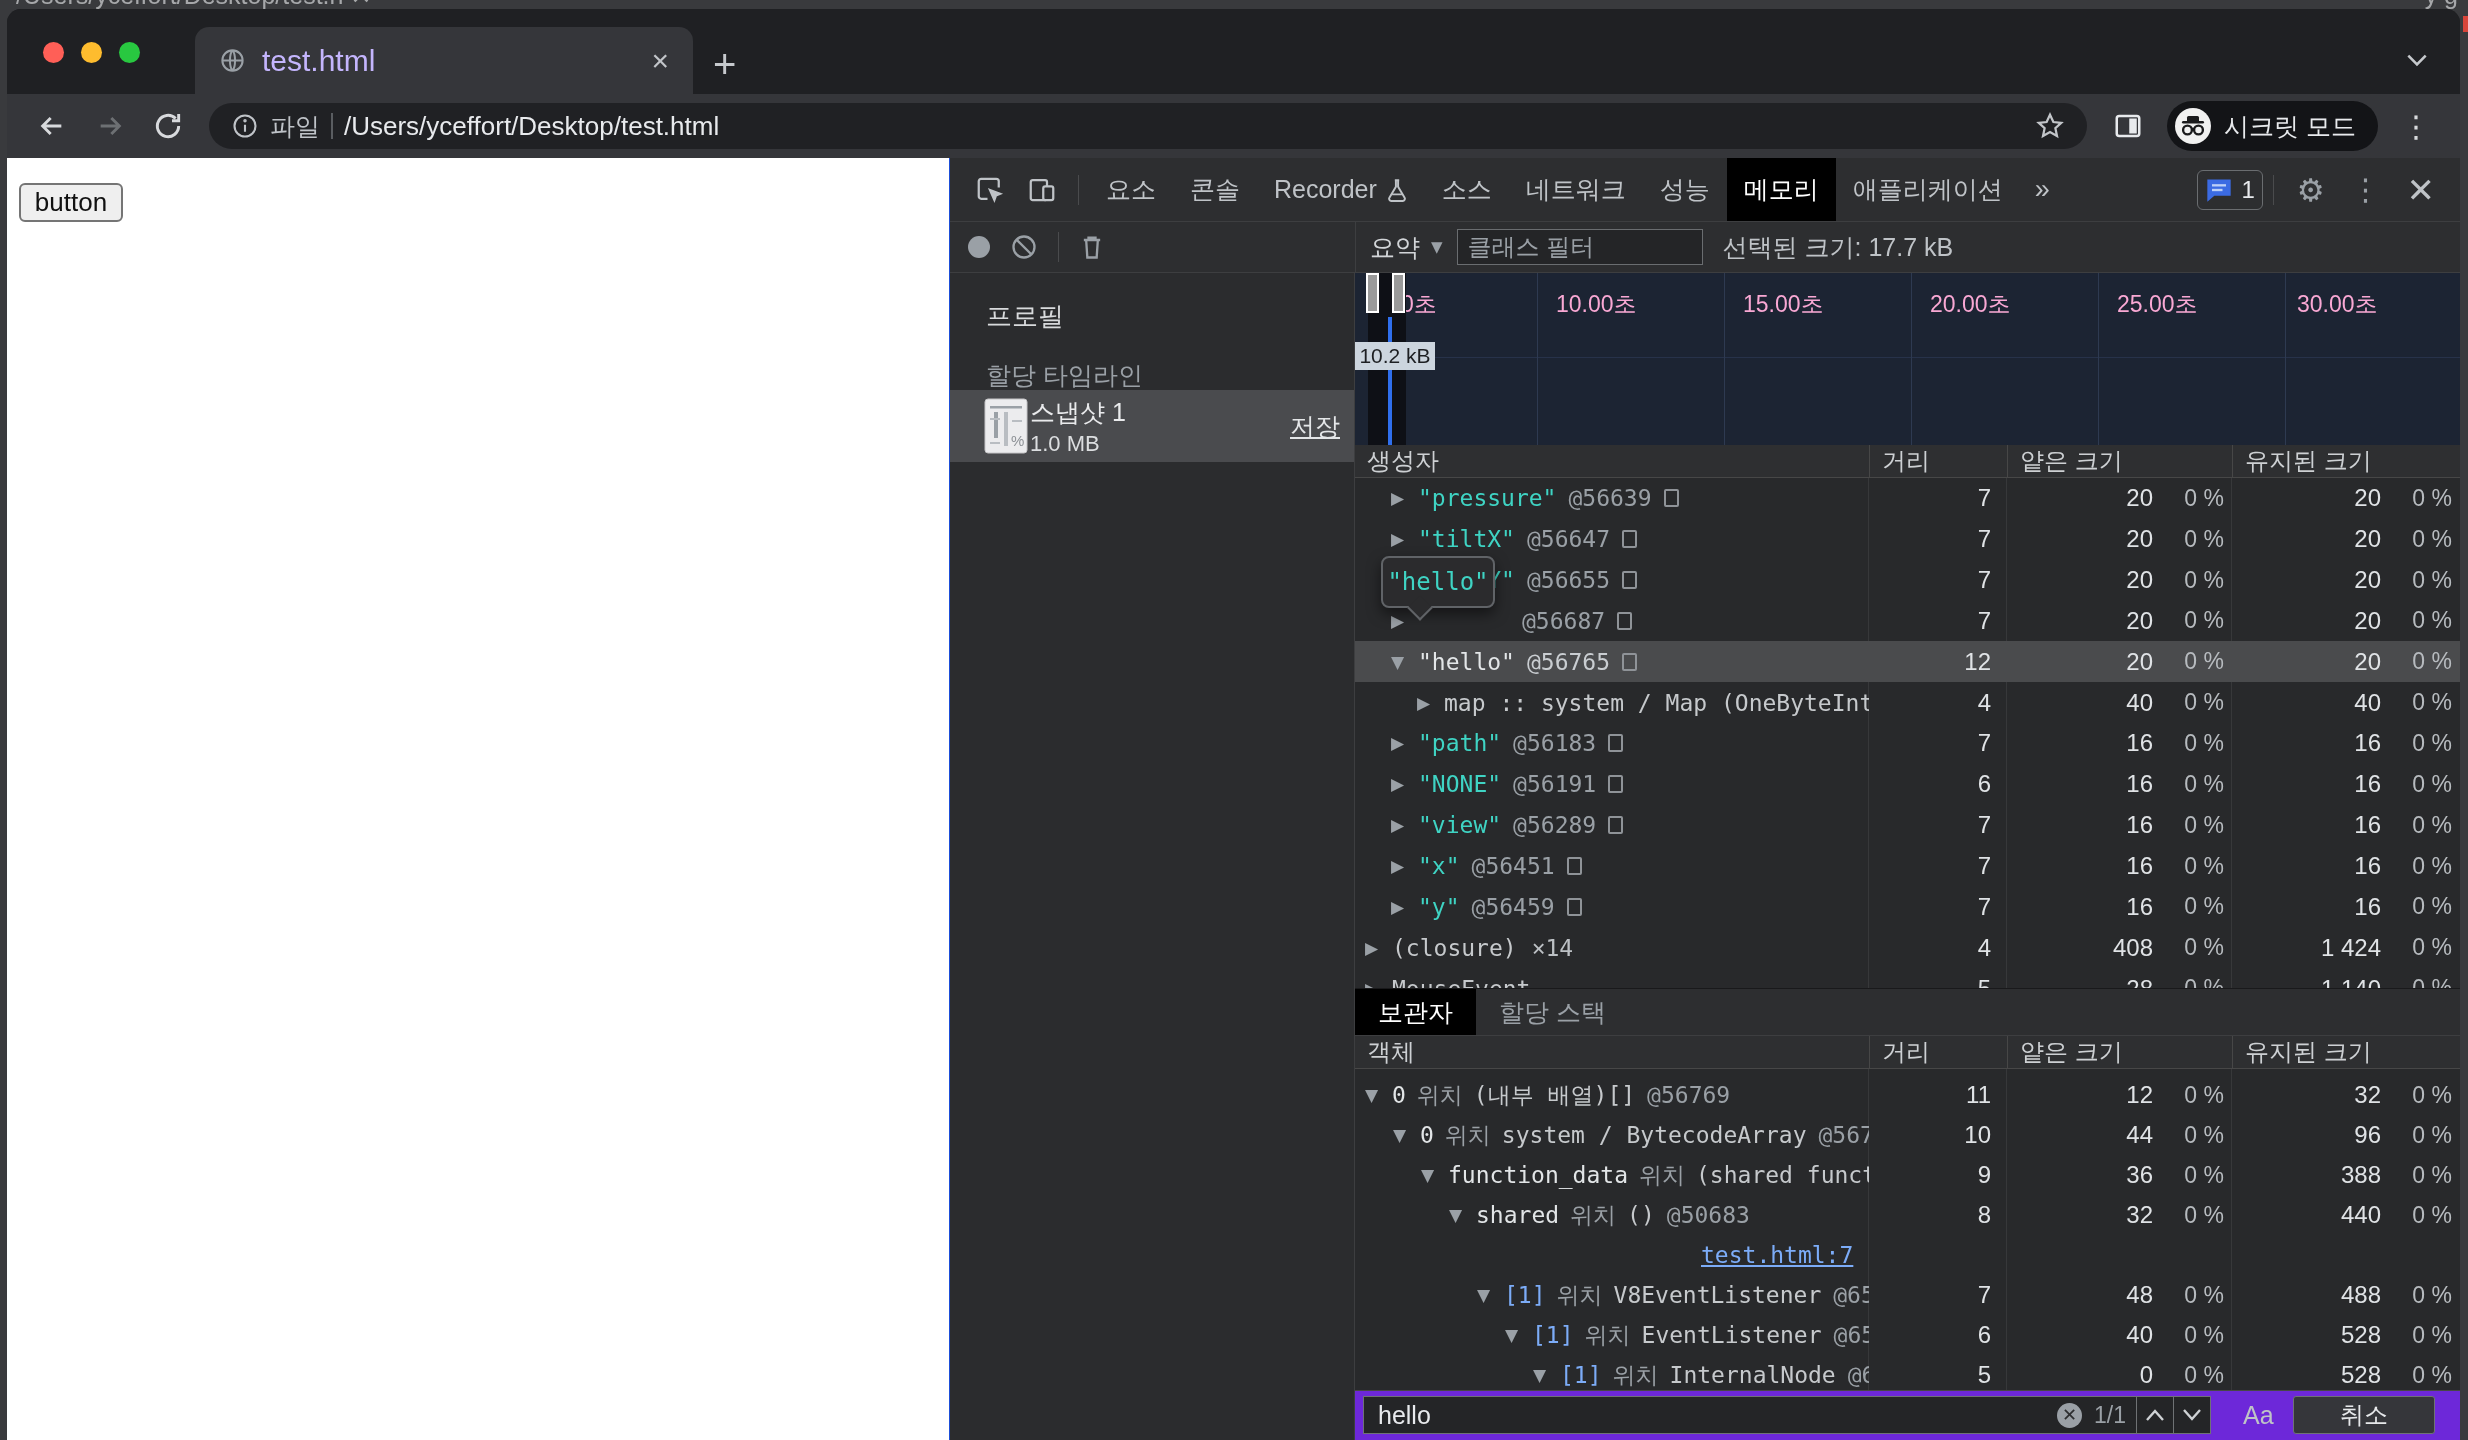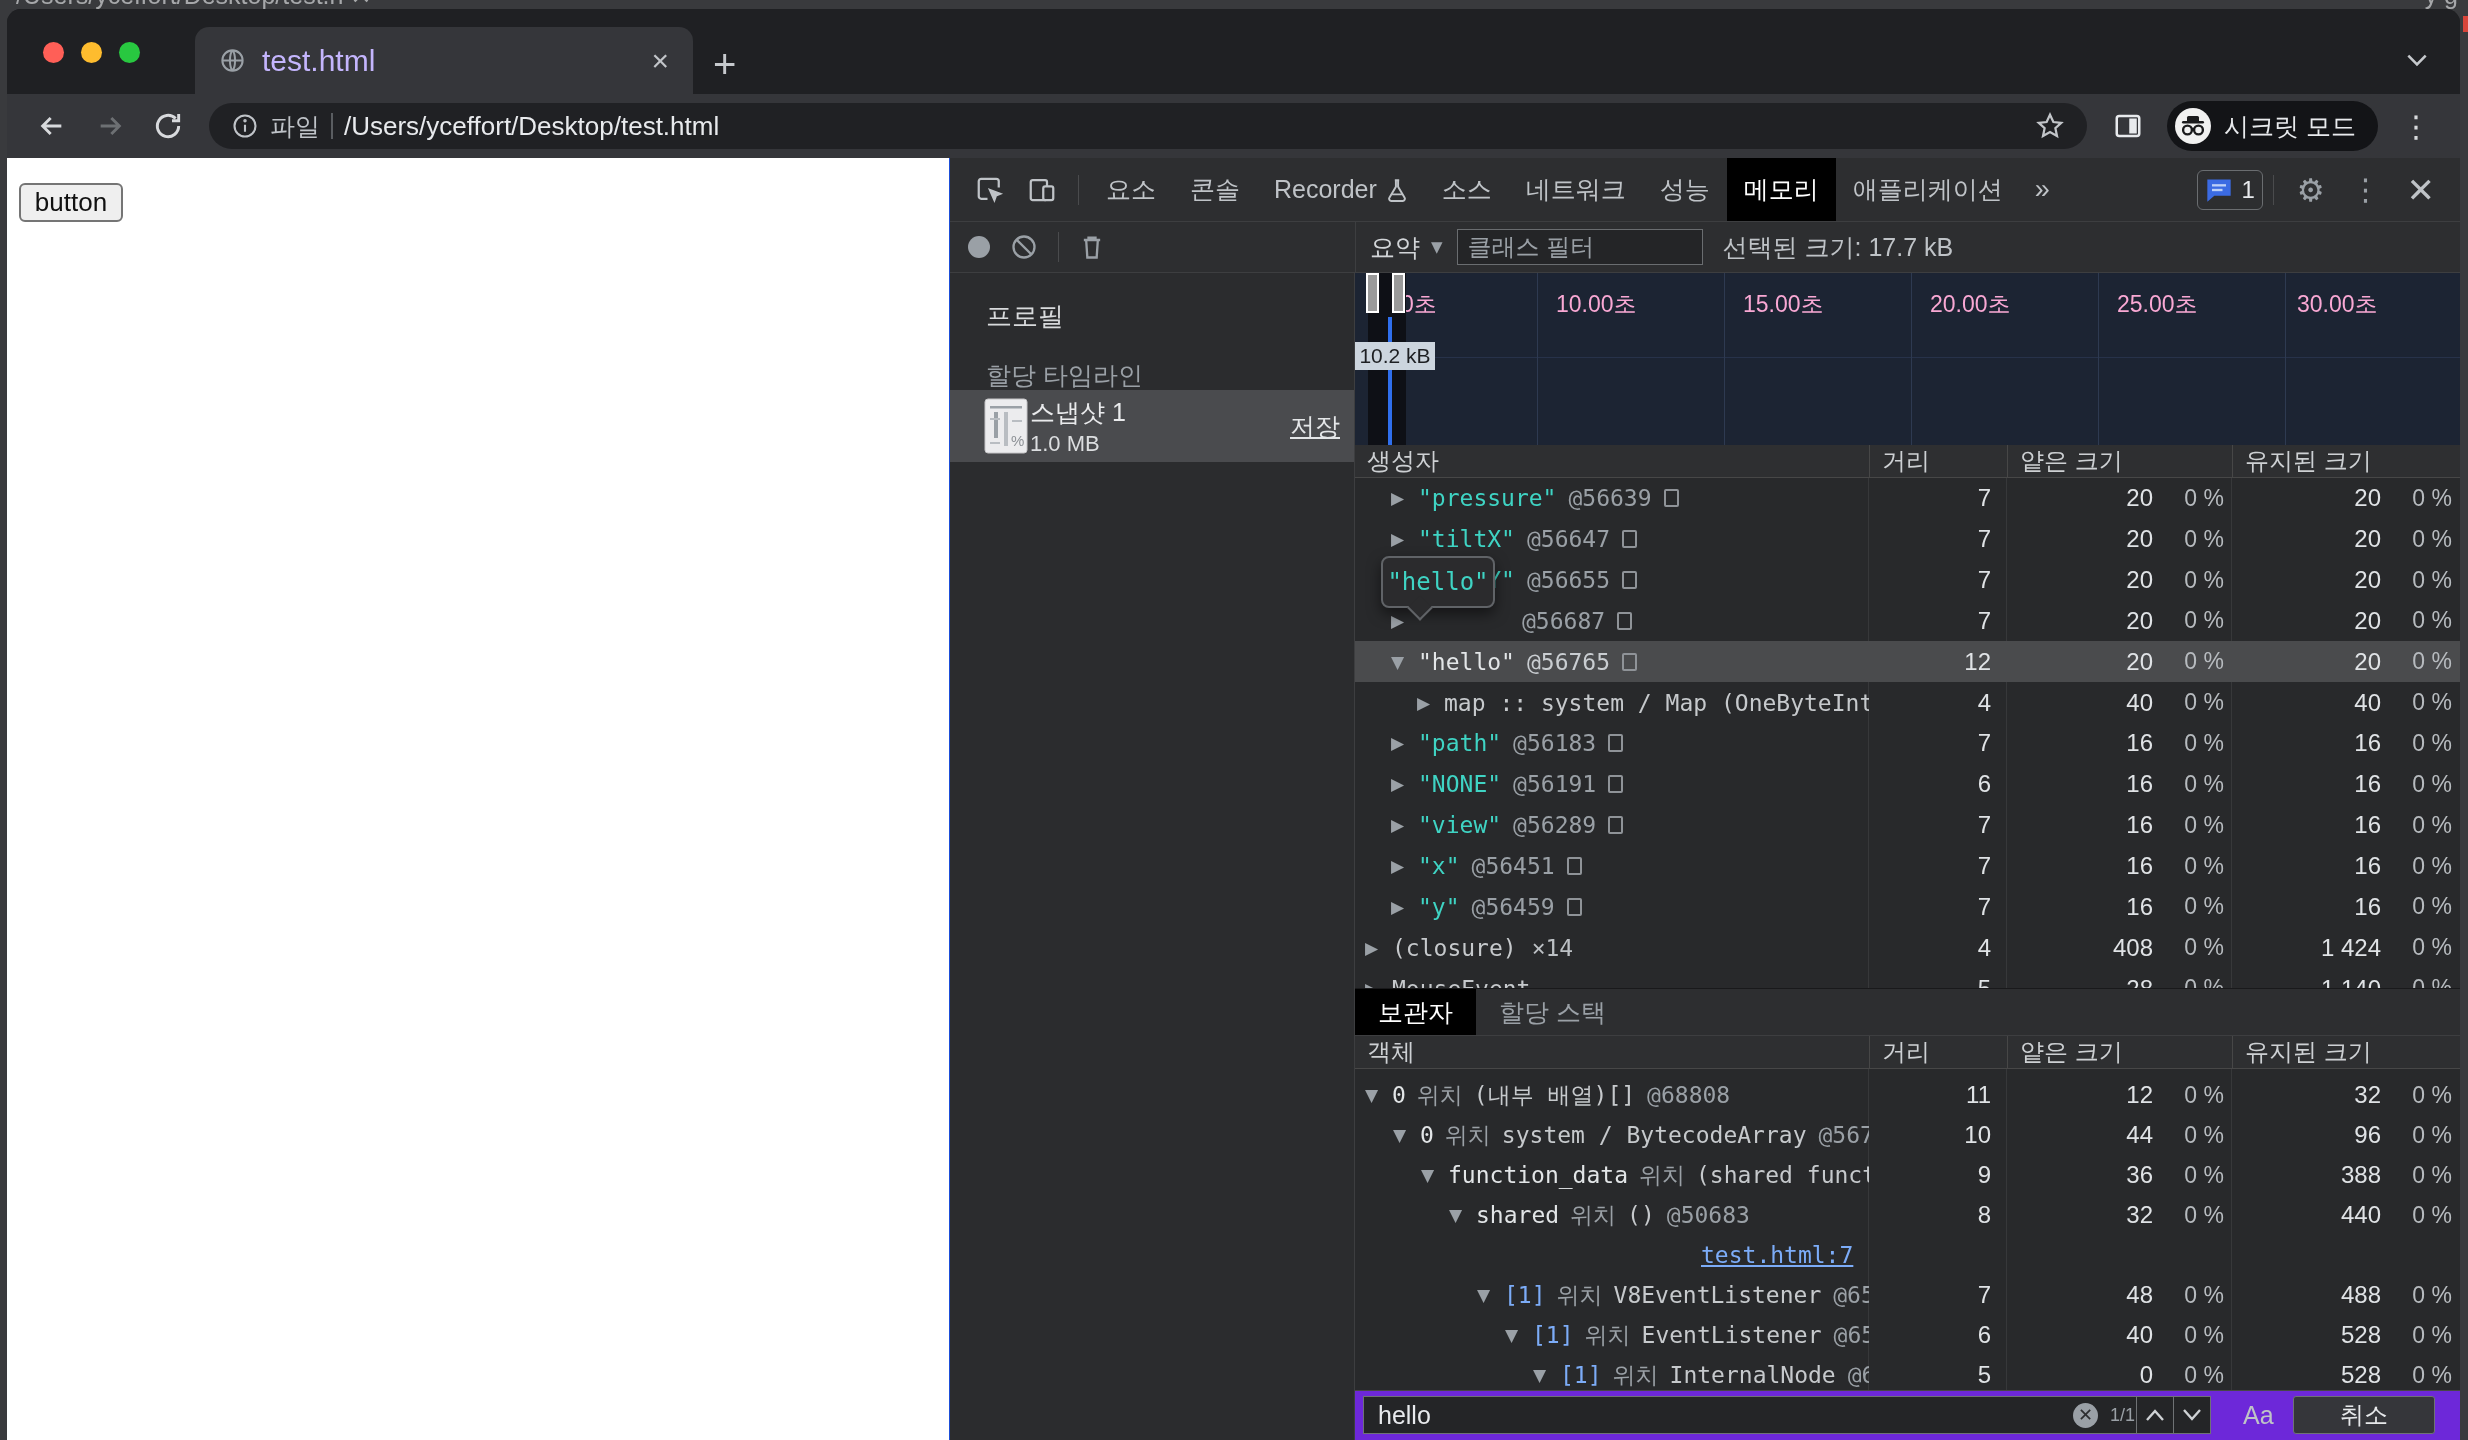--- a/index.html
+++ b/index.html
@@ -137,21 +137,21 @@
   .rt-tab{padding:0 23px;display:flex;align-items:center;font-size:25px;color:#9aa0a6;white-space:nowrap}
   .rt-tab.sel{background:#000;color:#fff}
   
   .findbar{height:50px;background:#6d28d9;border-top:1px solid #474747;position:relative;flex:none}
   .find-group{position:absolute;left:8px;top:5px;width:848px;height:38px;border:1px solid #6f7275;
               background:#242527;display:flex;align-items:center}
   .find-input{flex:1;background:transparent;border:none;outline:none;color:#e8eaed;font-size:25px;
               padding-left:14px;font-family:"Liberation Sans",sans-serif;min-width:0}
   .find-clear{width:25px;height:25px;border-radius:50%;background:#9aa0a6;color:#2d2e30;font-size:18px;
               display:flex;align-items:center;justify-content:center;margin-right:12px;flex:none}
-  .find-count{color:#9aa0a6;font-size:18px;margin-right:1px;flex:none}
+  .find-count{color:#9aa0a6;font-size:23px;margin-right:10px;flex:none}
   .find-btn{width:37px;height:100%;border-left:1px solid #6f7275;display:flex;align-items:center;
             justify-content:center;flex:none}
   .find-aa{position:absolute;left:888px;top:0;height:100%;display:flex;align-items:center;font-size:25px;color:#bfc3c7}
   .find-cancel{position:absolute;left:938px;top:5px;width:142px;height:38px;border:1px solid #6f7275;
                background:#35363a;color:#e6e8ea;font-size:24px;display:flex;align-items:center;
                justify-content:center;border-radius:3px}
   svg{display:block}
 </style>
 </head>
 <body>
@@ -647,21 +647,21 @@
             <div class="rows ret-rows" id="ret-rows">
               <div class="colline" style="left:513px"></div>
               <div class="colline" style="left:651px"></div>
               <div class="colline" style="left:876px"></div>
             <div class="row">
                   <div class="cell-name" style="padding-left: 10px;">
                     <span class="arrow">▼</span>
                     <span class="edge">0</span>
                     <span class="loc">위치</span>
                     <span class="obj">(내부 배열)[]</span>
-                    <span class="oid">@68808</span>
+                    <span class="oid">@56769</span>
                   </div>
                   <div class="cell-dist">11</div>
                   <div class="cell-two">
                     <span class="num">12</span>
                     <span class="pct">0 %</span>
                   </div>
                   <div class="cell-two re">
                     <span class="num">32</span>
                     <span class="pct">0 %</span>
                   </div>

